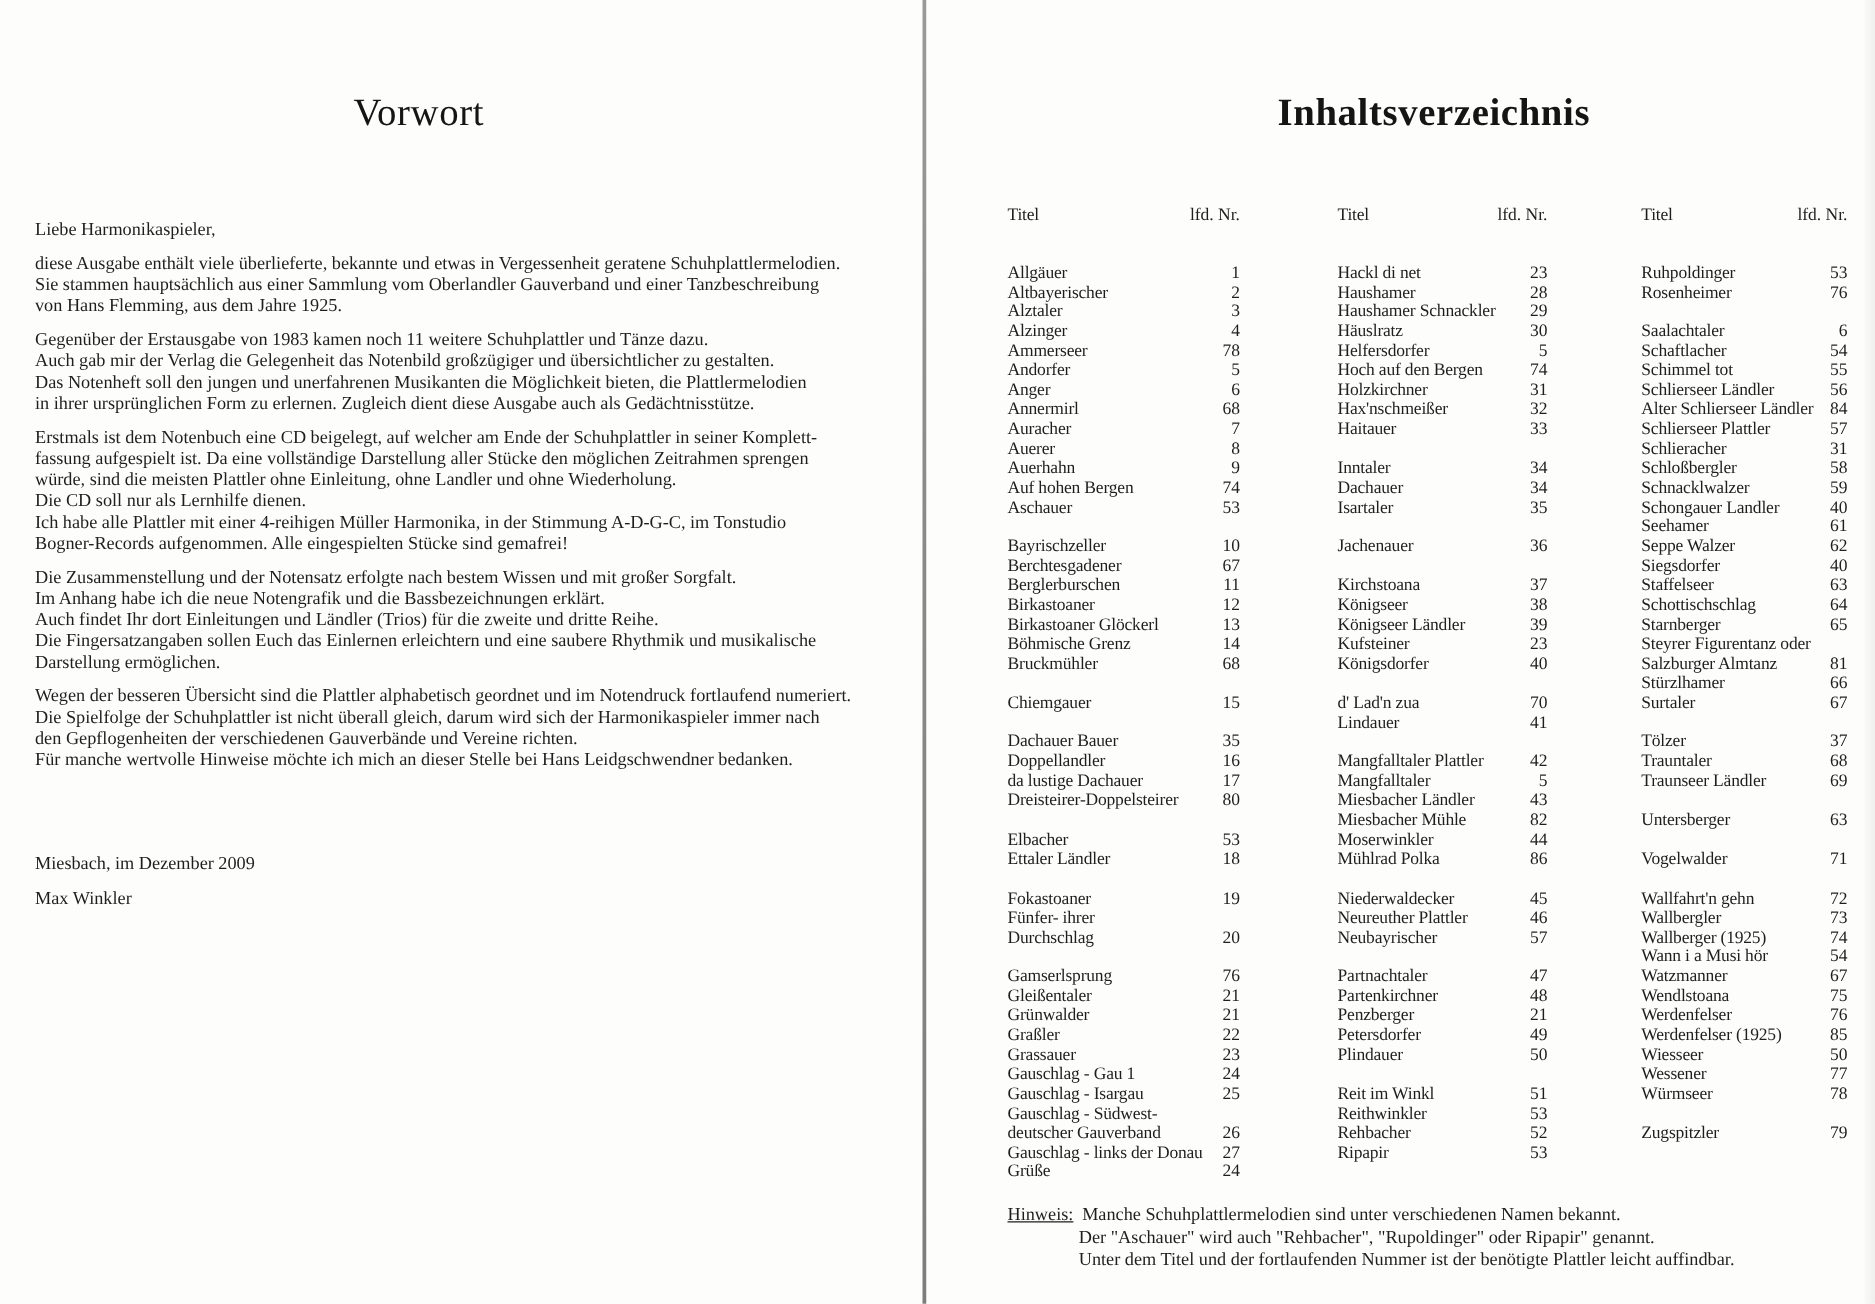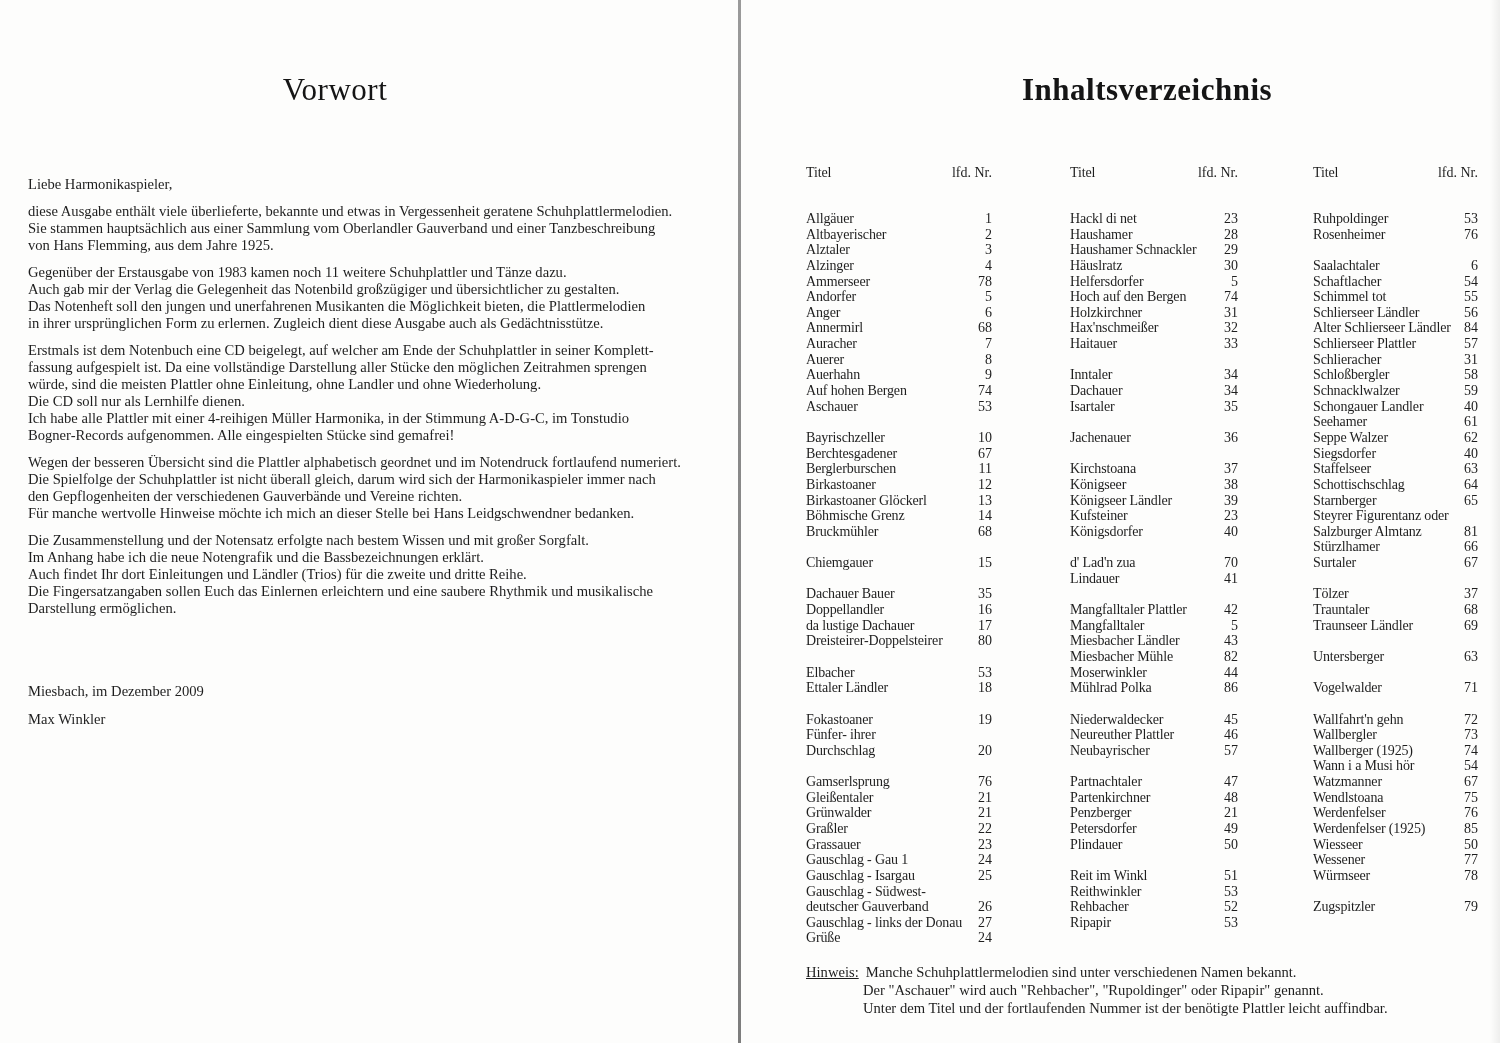--- a/index.html
+++ b/index.html
@@ -79,29 +79,29 @@
         <p>Gegenüber der Erstausgabe von 1983 kamen noch 11 weitere Schuhplattler und Tänze dazu.
 Auch gab mir der Verlag die Gelegenheit das Notenbild großzügiger und übersichtlicher zu gestalten.
 Das Notenheft soll den jungen und unerfahrenen Musikanten die Möglichkeit bieten, die Plattlermelodien
 in ihrer ursprünglichen Form zu erlernen. Zugleich dient diese Ausgabe auch als Gedächtnisstütze.</p>
         <p>Erstmals ist dem Notenbuch eine CD beigelegt, auf welcher am Ende der Schuhplattler in seiner Komplett-
 fassung aufgespielt ist. Da eine vollständige Darstellung aller Stücke den möglichen Zeitrahmen sprengen
 würde, sind die meisten Plattler ohne Einleitung, ohne Landler und ohne Wiederholung.
 Die CD soll nur als Lernhilfe dienen.
 Ich habe alle Plattler mit einer 4-reihigen Müller Harmonika, in der Stimmung A-D-G-C, im Tonstudio
 Bogner-Records aufgenommen. Alle eingespielten Stücke sind gemafrei!</p>
-        <p>Wegen der besseren Übersicht sind die Plattler alphabetisch geordnet und im Notendruck fortlaufend numeriert.
-Die Spielfolge der Schuhplattler ist nicht überall gleich, darum wird sich der Harmonikaspieler immer nach
-den Gepflogenheiten der verschiedenen Gauverbände und Vereine richten.
-Für manche wertvolle Hinweise möchte ich mich an dieser Stelle bei Hans Leidgschwendner bedanken.</p>
         <p>Die Zusammenstellung und der Notensatz erfolgte nach bestem Wissen und mit großer Sorgfalt.
 Im Anhang habe ich die neue Notengrafik und die Bassbezeichnungen erklärt.
 Auch findet Ihr dort Einleitungen und Ländler (Trios) für die zweite und dritte Reihe.
 Die Fingersatzangaben sollen Euch das Einlernen erleichtern und eine saubere Rhythmik und musikalische
 Darstellung ermöglichen.</p>
+        <p>Wegen der besseren Übersicht sind die Plattler alphabetisch geordnet und im Notendruck fortlaufend numeriert.
+Die Spielfolge der Schuhplattler ist nicht überall gleich, darum wird sich der Harmonikaspieler immer nach
+den Gepflogenheiten der verschiedenen Gauverbände und Vereine richten.
+Für manche wertvolle Hinweise möchte ich mich an dieser Stelle bei Hans Leidgschwendner bedanken.</p>
       </div>
     <p class="date-line">Miesbach, im Dezember 2009</p>
     <p class="signature">Max Winkler</p>
   </div>
 
   <div class="gutter"></div>
 
   <div class="page-right"></div>
   <h1 class="page-title-right">Inhaltsverzeichnis</h1>
 

